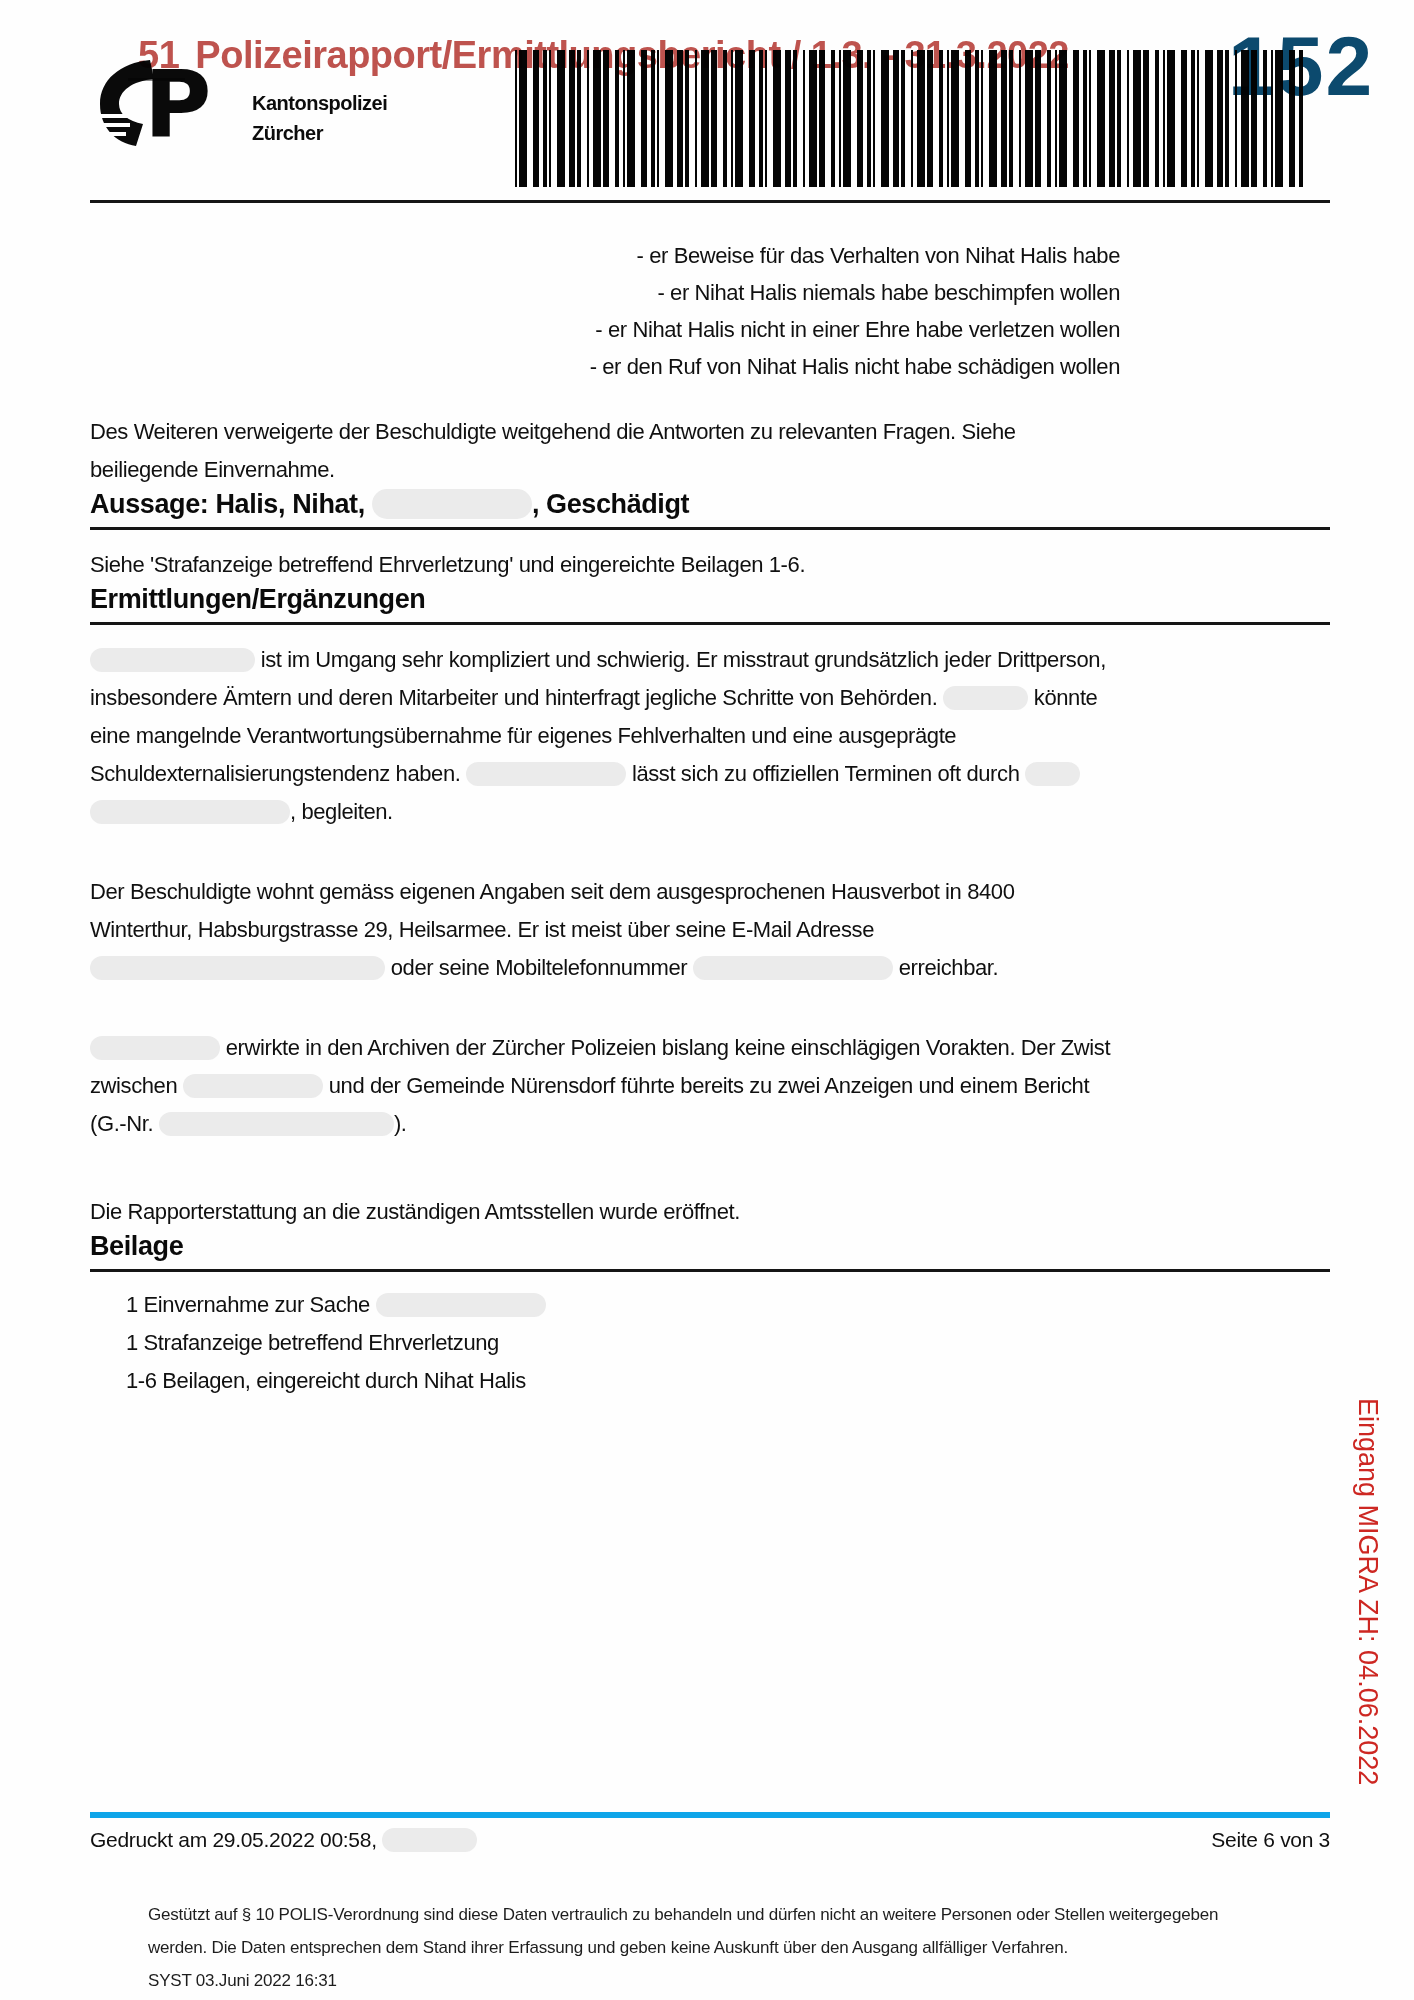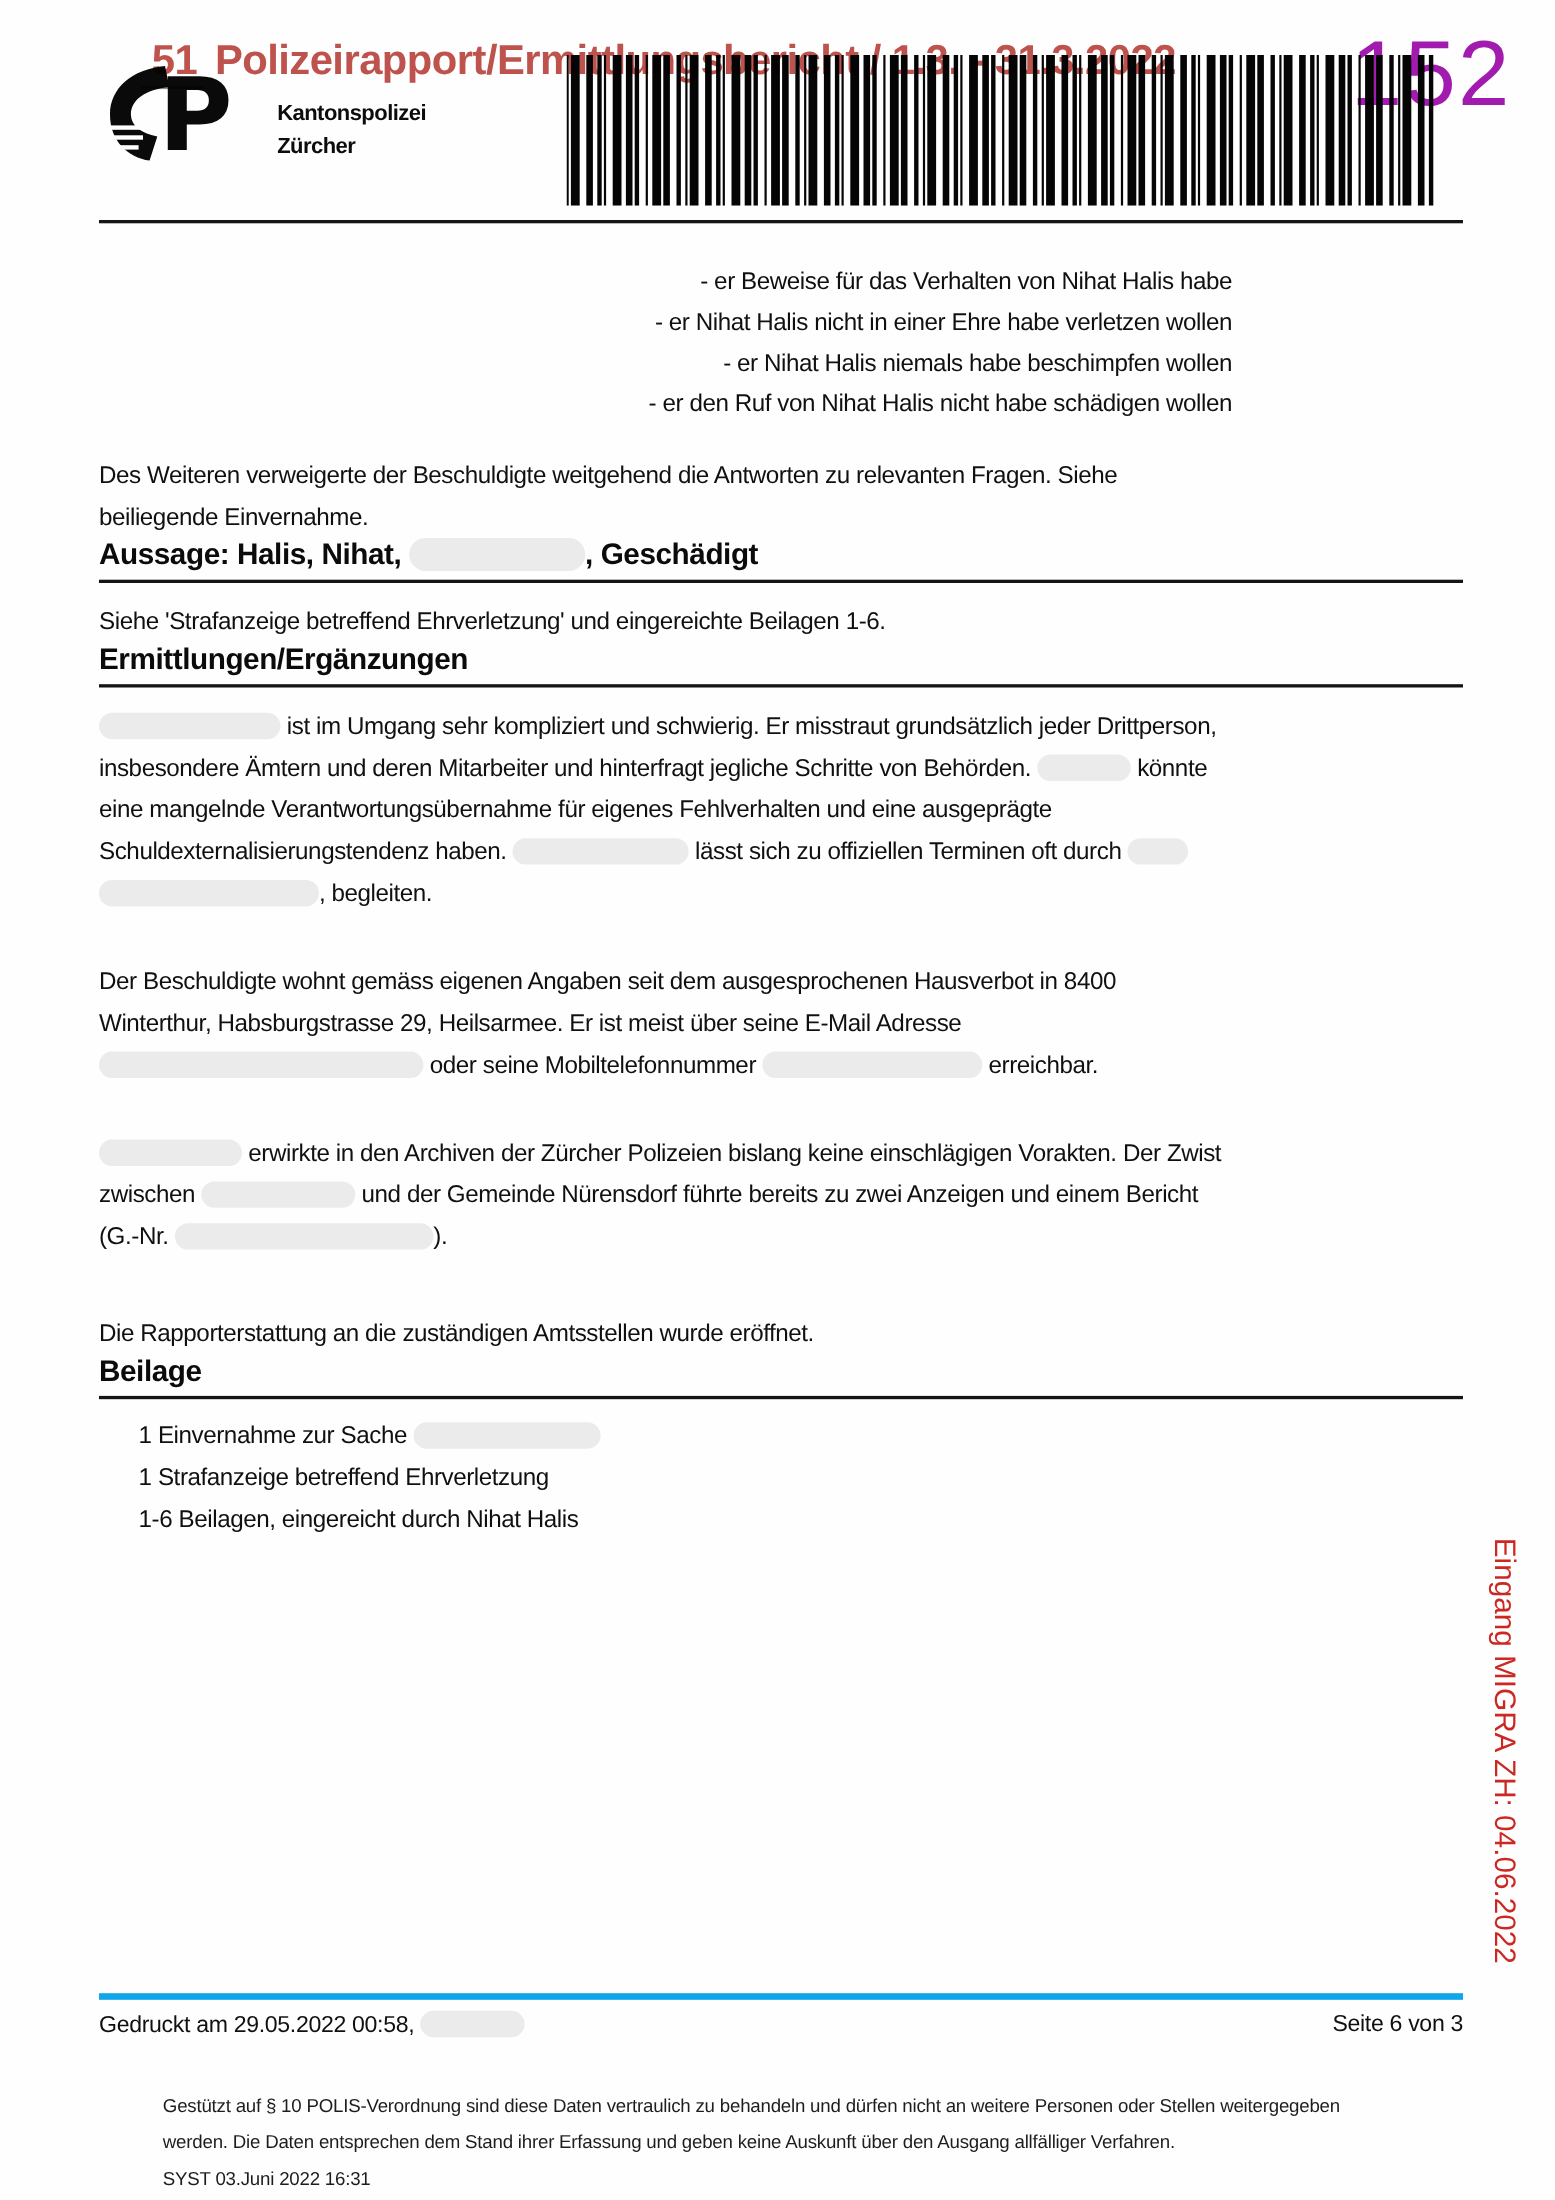--- a/index.html
+++ b/index.html
@@ -15,21 +15,21 @@
   
   .red-title{
     position:absolute;left:128px;top:34px;
     font-size:38px;font-weight:bold;letter-spacing:-0.5px;
     color:#bf534e;white-space:nowrap;z-index:5;
     mix-blend-mode:multiply;
   }
   .red-title .doc-index{border-bottom:3px solid #8c8c8c;padding:0 6px 2px 10px;}
   .big-number{
     position:absolute;left:1228px;top:18px;
-    font-size:84px;font-weight:normal;color:#a21caf;
+    font-size:84px;font-weight:bold;color:#0c4a6e;
     letter-spacing:2px;z-index:5;mix-blend-mode:multiply;
   }
   .eingang-stamp{
     position:absolute;left:1352px;top:1398px;
     writing-mode:vertical-rl;
     font-size:27px;color:#cd2722;white-space:nowrap;z-index:5;
   }
   
   .logo{position:absolute;left:92px;top:56px;z-index:2;}
   .org-name{
@@ -112,22 +112,22 @@
 
   <div class="barcode"><span style="display:inline-block;height:100%;vertical-align:top;background:#050505;width:2px;margin-right:2px"></span><span style="display:inline-block;height:100%;vertical-align:top;background:#050505;width:8px;margin-right:6px"></span><span style="display:inline-block;height:100%;vertical-align:top;background:#050505;width:6px;margin-right:4px"></span><span style="display:inline-block;height:100%;vertical-align:top;background:#050505;width:4px;margin-right:2px"></span><span style="display:inline-block;height:100%;vertical-align:top;background:#050505;width:2px;margin-right:6px"></span><span style="display:inline-block;height:100%;vertical-align:top;background:#050505;width:8px;margin-right:4px"></span><span style="display:inline-block;height:100%;vertical-align:top;background:#050505;width:6px;margin-right:2px"></span><span style="display:inline-block;height:100%;vertical-align:top;background:#050505;width:4px;margin-right:6px"></span><span style="display:inline-block;height:100%;vertical-align:top;background:#050505;width:2px;margin-right:4px"></span><span style="display:inline-block;height:100%;vertical-align:top;background:#050505;width:8px;margin-right:2px"></span><span style="display:inline-block;height:100%;vertical-align:top;background:#050505;width:6px;margin-right:6px"></span><span style="display:inline-block;height:100%;vertical-align:top;background:#050505;width:4px;margin-right:4px"></span><span style="display:inline-block;height:100%;vertical-align:top;background:#050505;width:2px;margin-right:2px"></span><span style="display:inline-block;height:100%;vertical-align:top;background:#050505;width:8px;margin-right:6px"></span><span style="display:inline-block;height:100%;vertical-align:top;background:#050505;width:6px;margin-right:4px"></span><span style="display:inline-block;height:100%;vertical-align:top;background:#050505;width:4px;margin-right:2px"></span><span style="display:inline-block;height:100%;vertical-align:top;background:#050505;width:2px;margin-right:6px"></span><span style="display:inline-block;height:100%;vertical-align:top;background:#050505;width:8px;margin-right:4px"></span><span style="display:inline-block;height:100%;vertical-align:top;background:#050505;width:6px;margin-right:2px"></span><span style="display:inline-block;height:100%;vertical-align:top;background:#050505;width:4px;margin-right:6px"></span><span style="display:inline-block;height:100%;vertical-align:top;background:#050505;width:2px;margin-right:4px"></span><span style="display:inline-block;height:100%;vertical-align:top;background:#050505;width:8px;margin-right:2px"></span><span style="display:inline-block;height:100%;vertical-align:top;background:#050505;width:6px;margin-right:6px"></span><span style="display:inline-block;height:100%;vertical-align:top;background:#050505;width:4px;margin-right:4px"></span><span style="display:inline-block;height:100%;vertical-align:top;background:#050505;width:2px;margin-right:2px"></span><span style="display:inline-block;height:100%;vertical-align:top;background:#050505;width:8px;margin-right:6px"></span><span style="display:inline-block;height:100%;vertical-align:top;background:#050505;width:6px;margin-right:4px"></span><span style="display:inline-block;height:100%;vertical-align:top;background:#050505;width:4px;margin-right:2px"></span><span style="display:inline-block;height:100%;vertical-align:top;background:#050505;width:2px;margin-right:6px"></span><span style="display:inline-block;height:100%;vertical-align:top;background:#050505;width:8px;margin-right:4px"></span><span style="display:inline-block;height:100%;vertical-align:top;background:#050505;width:6px;margin-right:2px"></span><span style="display:inline-block;height:100%;vertical-align:top;background:#050505;width:4px;margin-right:6px"></span><span style="display:inline-block;height:100%;vertical-align:top;background:#050505;width:2px;margin-right:4px"></span><span style="display:inline-block;height:100%;vertical-align:top;background:#050505;width:8px;margin-right:2px"></span><span style="display:inline-block;height:100%;vertical-align:top;background:#050505;width:6px;margin-right:6px"></span><span style="display:inline-block;height:100%;vertical-align:top;background:#050505;width:4px;margin-right:4px"></span><span style="display:inline-block;height:100%;vertical-align:top;background:#050505;width:2px;margin-right:2px"></span><span style="display:inline-block;height:100%;vertical-align:top;background:#050505;width:8px;margin-right:6px"></span><span style="display:inline-block;height:100%;vertical-align:top;background:#050505;width:6px;margin-right:4px"></span><span style="display:inline-block;height:100%;vertical-align:top;background:#050505;width:4px;margin-right:2px"></span><span style="display:inline-block;height:100%;vertical-align:top;background:#050505;width:2px;margin-right:6px"></span><span style="display:inline-block;height:100%;vertical-align:top;background:#050505;width:8px;margin-right:4px"></span><span style="display:inline-block;height:100%;vertical-align:top;background:#050505;width:6px;margin-right:2px"></span><span style="display:inline-block;height:100%;vertical-align:top;background:#050505;width:4px;margin-right:6px"></span><span style="display:inline-block;height:100%;vertical-align:top;background:#050505;width:2px;margin-right:4px"></span><span style="display:inline-block;height:100%;vertical-align:top;background:#050505;width:8px;margin-right:2px"></span><span style="display:inline-block;height:100%;vertical-align:top;background:#050505;width:6px;margin-right:6px"></span><span style="display:inline-block;height:100%;vertical-align:top;background:#050505;width:4px;margin-right:4px"></span><span style="display:inline-block;height:100%;vertical-align:top;background:#050505;width:2px;margin-right:2px"></span><span style="display:inline-block;height:100%;vertical-align:top;background:#050505;width:8px;margin-right:6px"></span><span style="display:inline-block;height:100%;vertical-align:top;background:#050505;width:6px;margin-right:4px"></span><span style="display:inline-block;height:100%;vertical-align:top;background:#050505;width:4px;margin-right:2px"></span><span style="display:inline-block;height:100%;vertical-align:top;background:#050505;width:2px;margin-right:6px"></span><span style="display:inline-block;height:100%;vertical-align:top;background:#050505;width:8px;margin-right:4px"></span><span style="display:inline-block;height:100%;vertical-align:top;background:#050505;width:6px;margin-right:2px"></span><span style="display:inline-block;height:100%;vertical-align:top;background:#050505;width:4px;margin-right:6px"></span><span style="display:inline-block;height:100%;vertical-align:top;background:#050505;width:2px;margin-right:4px"></span><span style="display:inline-block;height:100%;vertical-align:top;background:#050505;width:8px;margin-right:2px"></span><span style="display:inline-block;height:100%;vertical-align:top;background:#050505;width:6px;margin-right:6px"></span><span style="display:inline-block;height:100%;vertical-align:top;background:#050505;width:4px;margin-right:4px"></span><span style="display:inline-block;height:100%;vertical-align:top;background:#050505;width:2px;margin-right:2px"></span><span style="display:inline-block;height:100%;vertical-align:top;background:#050505;width:8px;margin-right:6px"></span><span style="display:inline-block;height:100%;vertical-align:top;background:#050505;width:6px;margin-right:4px"></span><span style="display:inline-block;height:100%;vertical-align:top;background:#050505;width:4px;margin-right:2px"></span><span style="display:inline-block;height:100%;vertical-align:top;background:#050505;width:2px;margin-right:6px"></span><span style="display:inline-block;height:100%;vertical-align:top;background:#050505;width:8px;margin-right:4px"></span><span style="display:inline-block;height:100%;vertical-align:top;background:#050505;width:6px;margin-right:2px"></span><span style="display:inline-block;height:100%;vertical-align:top;background:#050505;width:4px;margin-right:6px"></span><span style="display:inline-block;height:100%;vertical-align:top;background:#050505;width:2px;margin-right:4px"></span><span style="display:inline-block;height:100%;vertical-align:top;background:#050505;width:8px;margin-right:2px"></span><span style="display:inline-block;height:100%;vertical-align:top;background:#050505;width:6px;margin-right:6px"></span><span style="display:inline-block;height:100%;vertical-align:top;background:#050505;width:4px;margin-right:4px"></span><span style="display:inline-block;height:100%;vertical-align:top;background:#050505;width:2px;margin-right:2px"></span><span style="display:inline-block;height:100%;vertical-align:top;background:#050505;width:8px;margin-right:6px"></span><span style="display:inline-block;height:100%;vertical-align:top;background:#050505;width:6px;margin-right:4px"></span><span style="display:inline-block;height:100%;vertical-align:top;background:#050505;width:4px;margin-right:2px"></span><span style="display:inline-block;height:100%;vertical-align:top;background:#050505;width:2px;margin-right:6px"></span><span style="display:inline-block;height:100%;vertical-align:top;background:#050505;width:8px;margin-right:4px"></span><span style="display:inline-block;height:100%;vertical-align:top;background:#050505;width:6px;margin-right:2px"></span><span style="display:inline-block;height:100%;vertical-align:top;background:#050505;width:4px;margin-right:6px"></span><span style="display:inline-block;height:100%;vertical-align:top;background:#050505;width:2px;margin-right:4px"></span><span style="display:inline-block;height:100%;vertical-align:top;background:#050505;width:8px;margin-right:2px"></span><span style="display:inline-block;height:100%;vertical-align:top;background:#050505;width:6px;margin-right:6px"></span><span style="display:inline-block;height:100%;vertical-align:top;background:#050505;width:4px;margin-right:4px"></span><span style="display:inline-block;height:100%;vertical-align:top;background:#050505;width:2px;margin-right:2px"></span><span style="display:inline-block;height:100%;vertical-align:top;background:#050505;width:8px;margin-right:6px"></span><span style="display:inline-block;height:100%;vertical-align:top;background:#050505;width:6px;margin-right:4px"></span><span style="display:inline-block;height:100%;vertical-align:top;background:#050505;width:4px;margin-right:2px"></span></div>
   <div class="barcode" style="background:transparent;z-index:3;pointer-events:none;">
     
     
   </div>
 
   <div class="content">
     <div class="textcol bodytext denial-list">
       <div class="line">- er Beweise für das Verhalten von Nihat Halis habe</div>
+      <div class="line">- er Nihat Halis niemals habe beschimpfen wollen</div>
       <div class="line">- er Nihat Halis nicht in einer Ehre habe verletzen wollen</div>
-      <div class="line">- er Nihat Halis niemals habe beschimpfen wollen</div>
       <div class="line">- er den Ruf von Nihat Halis nicht habe schädigen wollen</div>
     </div>
 
     <div class="textcol bodytext para">Des Weiteren verweigerte der Beschuldigte weitgehend die Antworten zu relevanten Fragen. Siehe beiliegende Einvernahme.</div>
 
     <h2 class="ruled mt-aussage"><span>Aussage: Halis, Nihat, </span><span class="redact" style="width: 160px;"></span><span>, Geschädigt</span></h2>
 
     <div class="textcol bodytext note">Siehe 'Strafanzeige betreffend Ehrverletzung' und eingereichte Beilagen 1-6.</div>
 
     <h2 class="ruled mt-ermittlungen">Ermittlungen/Ergänzungen</h2>

